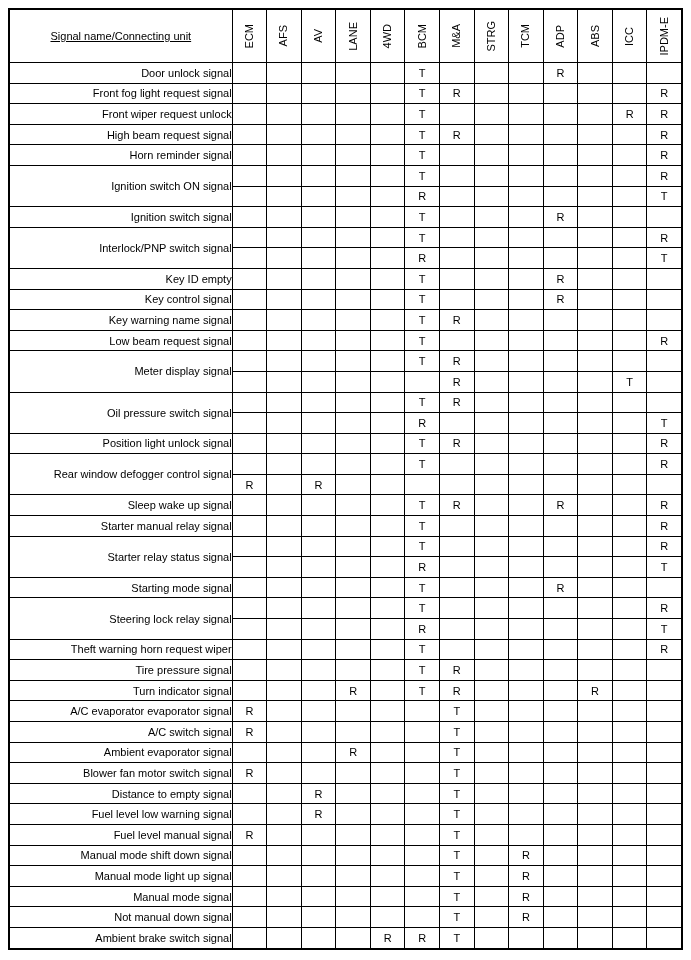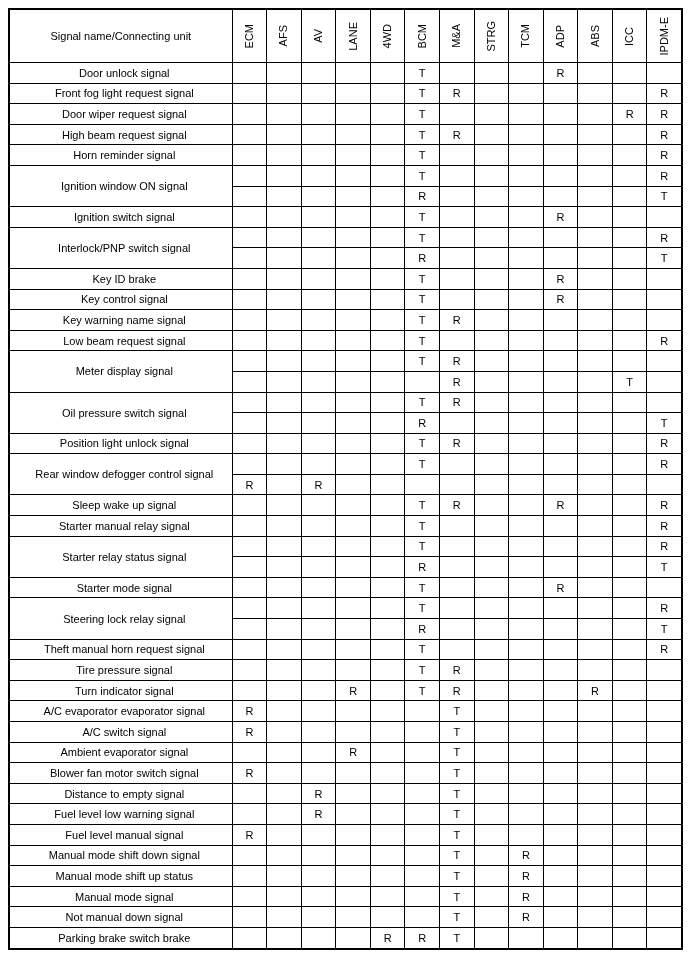--- a/index.html
+++ b/index.html
@@ -28,38 +28,39 @@
     border: 1px solid #000;
     padding: 0;
     font-weight: normal;
   }
   th.corner {
     width: 218px;
     height: 52px;
     font-size: 11px;
     text-align: center;
     vertical-align: middle;
+    text-decoration: underline;
   }
   th.col {
     width: 33px;
     height: 52px;
     text-align: center;
     vertical-align: middle;
   }
   .vert {
     writing-mode: vertical-rl;
     transform: rotate(180deg);
     font-size: 11px;
     line-height: 1;
     margin: 0 auto;
     white-space: nowrap;
   }
   td.name {
     font-size: 11px;
-    text-align: center;
+    text-align: right;
     padding-left: 7px;
     vertical-align: middle;
   }
   td.val {
     font-size: 11px;
     text-align: center;
     vertical-align: middle;
     height: 19.6px;
     overflow: hidden;
   }
@@ -140,21 +141,21 @@
           <td class="val">T</td>
           <td class="val">R</td>
           <td class="val"></td>
           <td class="val"></td>
           <td class="val"></td>
           <td class="val"></td>
           <td class="val"></td>
           <td class="val">R</td>
         </tr>
         <tr>
-          <td class="name" rowspan="1">Door wiper request signal</td>
+          <td class="name" rowspan="1">Front wiper request unlock</td>
           <td class="val"></td>
           <td class="val"></td>
           <td class="val"></td>
           <td class="val"></td>
           <td class="val"></td>
           <td class="val">T</td>
           <td class="val"></td>
           <td class="val"></td>
           <td class="val"></td>
           <td class="val"></td>
@@ -188,21 +189,21 @@
           <td class="val">T</td>
           <td class="val"></td>
           <td class="val"></td>
           <td class="val"></td>
           <td class="val"></td>
           <td class="val"></td>
           <td class="val"></td>
           <td class="val">R</td>
         </tr>
         <tr>
-          <td class="name" rowspan="2">Ignition window ON signal</td>
+          <td class="name" rowspan="2">Ignition switch ON signal</td>
           <td class="val"></td>
           <td class="val"></td>
           <td class="val"></td>
           <td class="val"></td>
           <td class="val"></td>
           <td class="val">T</td>
           <td class="val"></td>
           <td class="val"></td>
           <td class="val"></td>
           <td class="val"></td>
@@ -266,21 +267,21 @@
           <td class="val">R</td>
           <td class="val"></td>
           <td class="val"></td>
           <td class="val"></td>
           <td class="val"></td>
           <td class="val"></td>
           <td class="val"></td>
           <td class="val">T</td>
         </tr>
         <tr>
-          <td class="name" rowspan="1">Key ID brake</td>
+          <td class="name" rowspan="1">Key ID empty</td>
           <td class="val"></td>
           <td class="val"></td>
           <td class="val"></td>
           <td class="val"></td>
           <td class="val"></td>
           <td class="val">T</td>
           <td class="val"></td>
           <td class="val"></td>
           <td class="val"></td>
           <td class="val">R</td>
@@ -502,21 +503,21 @@
           <td class="val">R</td>
           <td class="val"></td>
           <td class="val"></td>
           <td class="val"></td>
           <td class="val"></td>
           <td class="val"></td>
           <td class="val"></td>
           <td class="val">T</td>
         </tr>
         <tr>
-          <td class="name" rowspan="1">Starter mode signal</td>
+          <td class="name" rowspan="1">Starting mode signal</td>
           <td class="val"></td>
           <td class="val"></td>
           <td class="val"></td>
           <td class="val"></td>
           <td class="val"></td>
           <td class="val">T</td>
           <td class="val"></td>
           <td class="val"></td>
           <td class="val"></td>
           <td class="val">R</td>
@@ -549,21 +550,21 @@
           <td class="val">R</td>
           <td class="val"></td>
           <td class="val"></td>
           <td class="val"></td>
           <td class="val"></td>
           <td class="val"></td>
           <td class="val"></td>
           <td class="val">T</td>
         </tr>
         <tr>
-          <td class="name" rowspan="1">Theft manual horn request signal</td>
+          <td class="name" rowspan="1">Theft warning horn request wiper</td>
           <td class="val"></td>
           <td class="val"></td>
           <td class="val"></td>
           <td class="val"></td>
           <td class="val"></td>
           <td class="val">T</td>
           <td class="val"></td>
           <td class="val"></td>
           <td class="val"></td>
           <td class="val"></td>
@@ -725,21 +726,21 @@
           <td class="val"></td>
           <td class="val">T</td>
           <td class="val"></td>
           <td class="val">R</td>
           <td class="val"></td>
           <td class="val"></td>
           <td class="val"></td>
           <td class="val"></td>
         </tr>
         <tr>
-          <td class="name" rowspan="1">Manual mode shift up status</td>
+          <td class="name" rowspan="1">Manual mode light up signal</td>
           <td class="val"></td>
           <td class="val"></td>
           <td class="val"></td>
           <td class="val"></td>
           <td class="val"></td>
           <td class="val"></td>
           <td class="val">T</td>
           <td class="val"></td>
           <td class="val">R</td>
           <td class="val"></td>
@@ -773,21 +774,21 @@
           <td class="val"></td>
           <td class="val">T</td>
           <td class="val"></td>
           <td class="val">R</td>
           <td class="val"></td>
           <td class="val"></td>
           <td class="val"></td>
           <td class="val"></td>
         </tr>
         <tr>
-          <td class="name" rowspan="1">Parking brake switch brake</td>
+          <td class="name" rowspan="1">Ambient brake switch signal</td>
           <td class="val"></td>
           <td class="val"></td>
           <td class="val"></td>
           <td class="val"></td>
           <td class="val">R</td>
           <td class="val">R</td>
           <td class="val">T</td>
           <td class="val"></td>
           <td class="val"></td>
           <td class="val"></td>

